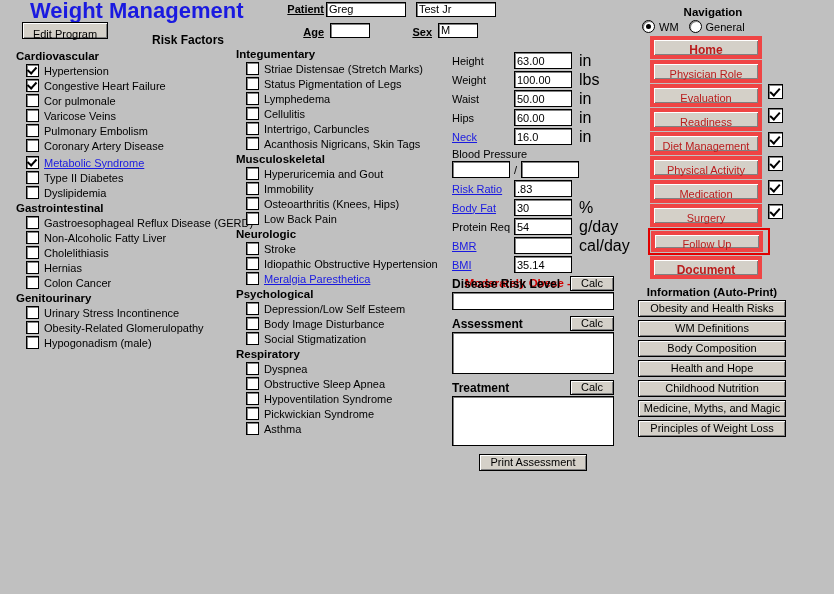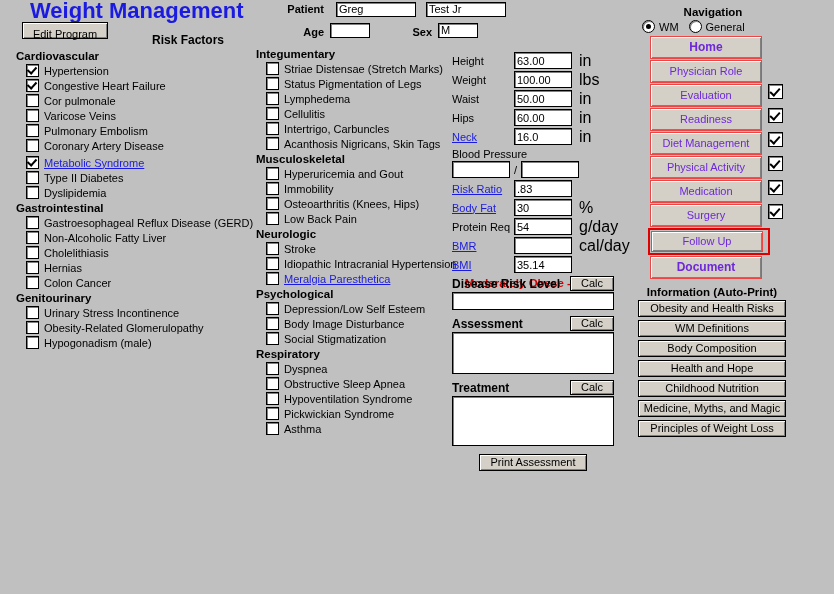--- a/index.html
+++ b/index.html
@@ -78,33 +78,34 @@
   }
   .cb-label { font-size: 11px; }
   .cb-label.link {
     color: #1a1ae0;
     text-decoration: underline;
     cursor: pointer;
   }
 
   
   #col-left  { left: 16px;  top: 50px; width: 232px; }
-  #col-mid   { left: 256px; top: 48px; width: 205px; }
+  #col-mid   { left: 236px; top: 48px; width: 205px; }
 
   .sect { margin-bottom: 2px; }
   .sect .group-head { margin-bottom: 1px; }
   .sect .cb-row { padding-left: 10px; }
 
   
   #patient-header { left: 276px; top: 0px; }
   .ph-label {
     font-weight: bold;
     font-size: 11px;
     text-align: right;
     display: inline-block;
+    text-decoration: underline;
   }
   .tfield {
     background: #fff;
     border: 1px solid #000;
     box-shadow: inset 1px 1px 0 #808080;
     font-family: "Liberation Sans", sans-serif;
     font-size: 11px;
     padding: 0 2px;
     height: 15px;
     line-height: 15px;
@@ -242,27 +243,27 @@
     display: flex;
     align-items: center;
     margin-bottom: 1px;
     margin-left: 22px;
   }
   .nav-btn {
     width: 112px; height: 23px;
     font-family: "Liberation Sans", sans-serif;
     font-size: 11px;
     background: #d4d0c8;
-    border: 1px solid #ef4444;
+    border: 4px solid #ef4444;
     box-shadow: inset 1px 1px 0 #ffffff, inset -1px -1px 0 #808080;
     cursor: pointer;
     padding: 0;
     text-align: center;
     line-height: 21px;
-    color: #6d28d9;
+    color: #b91c1c;
   }
   .nav-btn.bold { font-weight: bold; font-size: 12px; }
   .nav-row.highlight {
     border: 2px solid #e00000;
     margin-left: 20px;
     padding: 1px;
     width: 116px;
     box-sizing: content-box;
   }
   .nav-row.highlight .nav-btn { width: 112px; height: 21px; line-height: 19px; }
@@ -316,21 +317,21 @@
 </head>
 <body>
 
 <div class="abs" id="app-title">Weight Management</div>
 <button class="abs" id="edit-program-btn">Edit Program</button>
 <div class="abs" id="risk-factors-label">Risk Factors</div>
 
 <div class="abs" id="patient-header">
   <div style="display:flex;align-items:center;height:18px;">
     <span class="ph-label" style="width:48px;">Patient</span>
-    <input class="tfield" style="width: 80px; margin-left: 12px;" value="Greg">
+    <input class="tfield" style="width: 80px; margin-left: 2px;" value="Greg">
     <input class="tfield" style="width: 80px; margin-left: 10px;" value="Test Jr">
   </div>
   <div style="display:flex;align-items:flex-end;height:18px;margin-top:2px;">
     <span class="ph-label" style="width:48px;">Age</span>
     <input class="tfield" style="width: 40px; margin-left: 6px;" value="">
     <span class="ph-label" style="width:38px;margin-left:24px;">Sex</span>
     <input class="tfield" style="width: 40px; margin-left: 6px;" value="M">
   </div>
 </div>
 
@@ -463,21 +464,21 @@
       </div>
     </div>
     <div class="sect">
       <div class="group-head">Neurologic</div>
       <div class="cb-row">
         <span class="cbox"></span>
         <span class="cb-label">Stroke</span>
       </div>
       <div class="cb-row">
         <span class="cbox"></span>
-        <span class="cb-label">Idiopathic Intracranial Hypertension</span>
+        <span class="cb-label">Idiopathic Obstructive Hypertension</span>
       </div>
       <div class="cb-row">
         <span class="cbox"></span>
         <span class="cb-label link">Meralgia Paresthetica</span>
       </div>
     </div>
     <div class="sect">
       <div class="group-head">Psychological</div>
       <div class="cb-row">
         <span class="cbox"></span>

